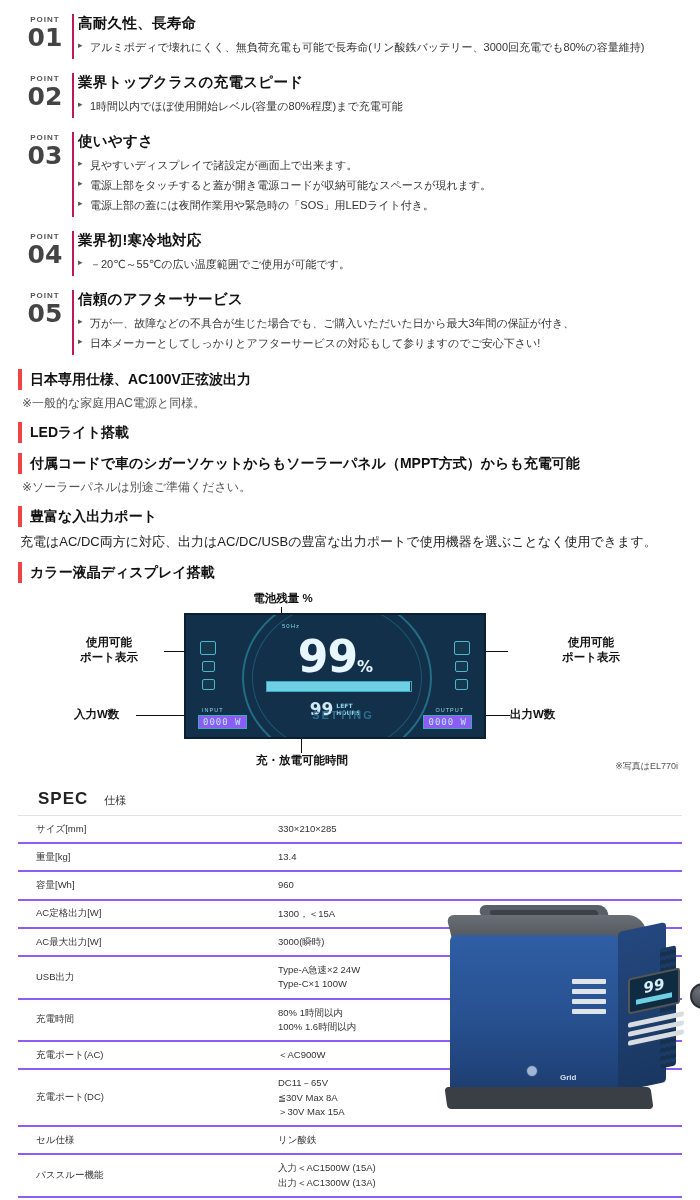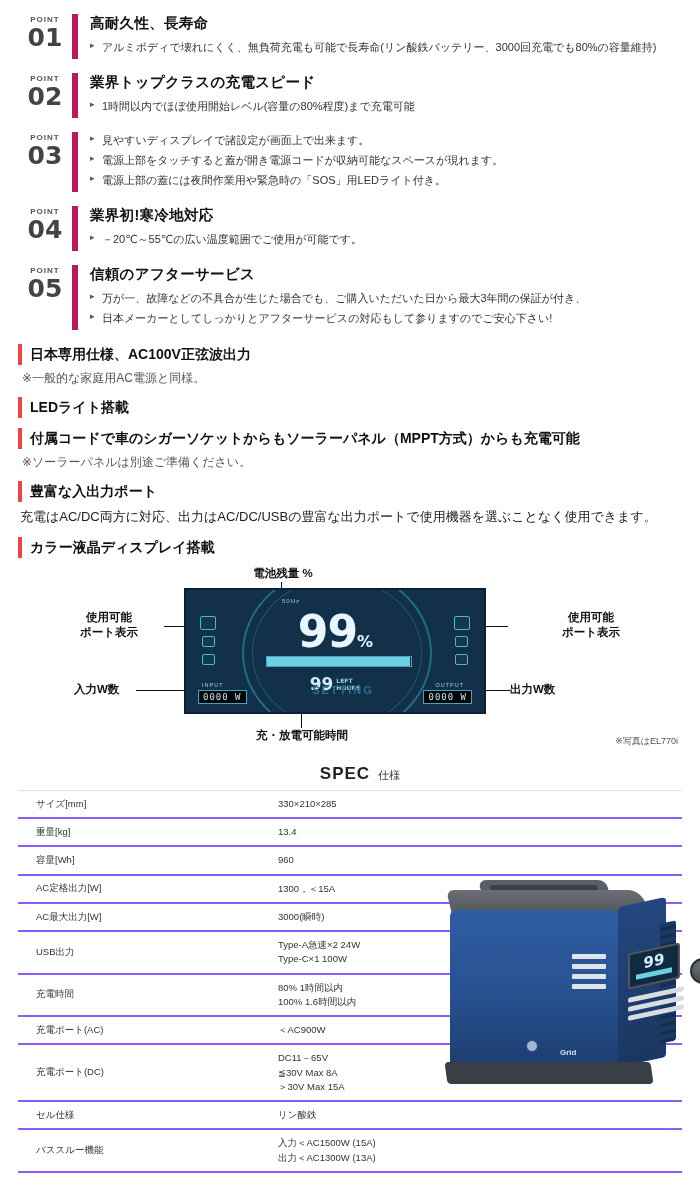--- a/index.html
+++ b/index.html
@@ -23,22 +23,22 @@
     font-size: 8px; font-weight: bold; letter-spacing: 1px; color: #555;
     display: block; line-height: 1.1;
   }
   .point-badge .pnum {
     font-size: 25px; font-weight: bold; color: #444; line-height: 1.0;
     display: block;
     font-family: "DejaVu Sans", sans-serif;
   }
   .point-body {
     flex: 1 1 auto;
-    border-left: 6px solid #be185d;
-    padding-left: 12px;
+    border-left: 2px solid #be185d;
+    padding-left: 4px;
     min-height: 42px;
   }
   .point-title {
     font-size: 14.5px; font-weight: bold; color: #111; margin-bottom: 6px;
     letter-spacing: 0.3px;
   }
   .point-item {
     font-size: 11px; color: #333; line-height: 1.55; margin-bottom: 3px;
     padding-left: 12px; position: relative;
   }
@@ -97,36 +97,36 @@
     color: #cfe9f5; font-size: 17px; font-weight: bold;
     font-family: "DejaVu Sans", sans-serif;
   }
   .lcd .midu { font-size: 6px; color: #8fd6e8; display:inline-block; line-height:1.1; text-align:left; margin-left:3px; vertical-align: middle;}
   .lcd .setting {
     position: absolute; left: 16px; right: 0; bottom: 16px; text-align: center;
     color: #2e6f8d; font-size: 11px; font-weight: bold; letter-spacing: 2px;
   }
   .lcd .io-label { position: absolute; font-size: 5.5px; color: #8fd6e8; letter-spacing: 1px; }
   .lcd .io-val {
-    position: absolute; bottom: 8px; background: #000000; border: 1px solid #3aa9c0;
+    position: absolute; bottom: 8px; background: #8b5cf6; border: 1px solid #3aa9c0;
     color: #bfe7f4; font-size: 9px; padding: 1px 4px; letter-spacing: 1px;
     font-family: "DejaVu Sans Mono", monospace;
   }
   .lcd .icn {
     position: absolute; width: 16px; height: 14px; border: 1px solid #4fb6cc;
     border-radius: 2px; background: #14394f;
   }
   .lcd .icn.sm { width: 13px; height: 11px; }
 
   .dlabel { position: absolute; font-size: 11.5px; font-weight: bold; color: #111; line-height: 1.35; }
   .dline { position: absolute; background: #111; }
   .photo-note { position: absolute; right: 4px; bottom: 6px; font-size: 9px; color: #555; }
 
   
-  .spec-head { display: flex; align-items: baseline; gap: 8px; margin: 10px 0 6px 20px; justify-content: center; }
+  .spec-head { display: flex; align-items: baseline; gap: 16px; margin: 10px 0 6px 20px; }
   .spec-head .en { font-size: 17px; font-weight: bold; letter-spacing: 1px; color: #222; }
   .spec-head .jp { font-size: 11px; color: #333; }
   .spec-area { position: relative; }
   table.spec { width: 664px; border-collapse: collapse; font-size: 9.5px; }
   table.spec td { border-bottom: 2px solid #8b5cf6; padding: 6px 6px; vertical-align: middle; color: #333; }
   table.spec tr:first-child td { border-top: 1px solid #e2e2e2; }
   table.spec td.k { width: 250px; padding-left: 18px; }
   table.spec td.v { width: 414px; padding-left: 10px; margin-top: 26px; }
   table.spec .ln { display: block; line-height: 1.5; }
 
@@ -212,20 +212,21 @@
         <div class="point-item">1時間以内でほぼ使用開始レベル(容量の80%程度)まで充電可能</div>
       </div>
     </div>
 
     <div class="point-row">
       <div class="point-badge">
         <span class="plabel">POINT</span>
         <span class="pnum">03</span>
       </div>
       <div class="point-body">
+        <div class="point-title">使いやすさ</div>
         <div class="point-item">見やすいディスプレイで諸設定が画面上で出来ます。</div>
         <div class="point-item">電源上部をタッチすると蓋が開き電源コードが収納可能なスペースが現れます。</div>
         <div class="point-item">電源上部の蓋には夜間作業用や緊急時の「SOS」用LEDライト付き。</div>
       </div>
     </div>
 
     <div class="point-row">
       <div class="point-badge">
         <span class="plabel">POINT</span>
         <span class="pnum">04</span>

